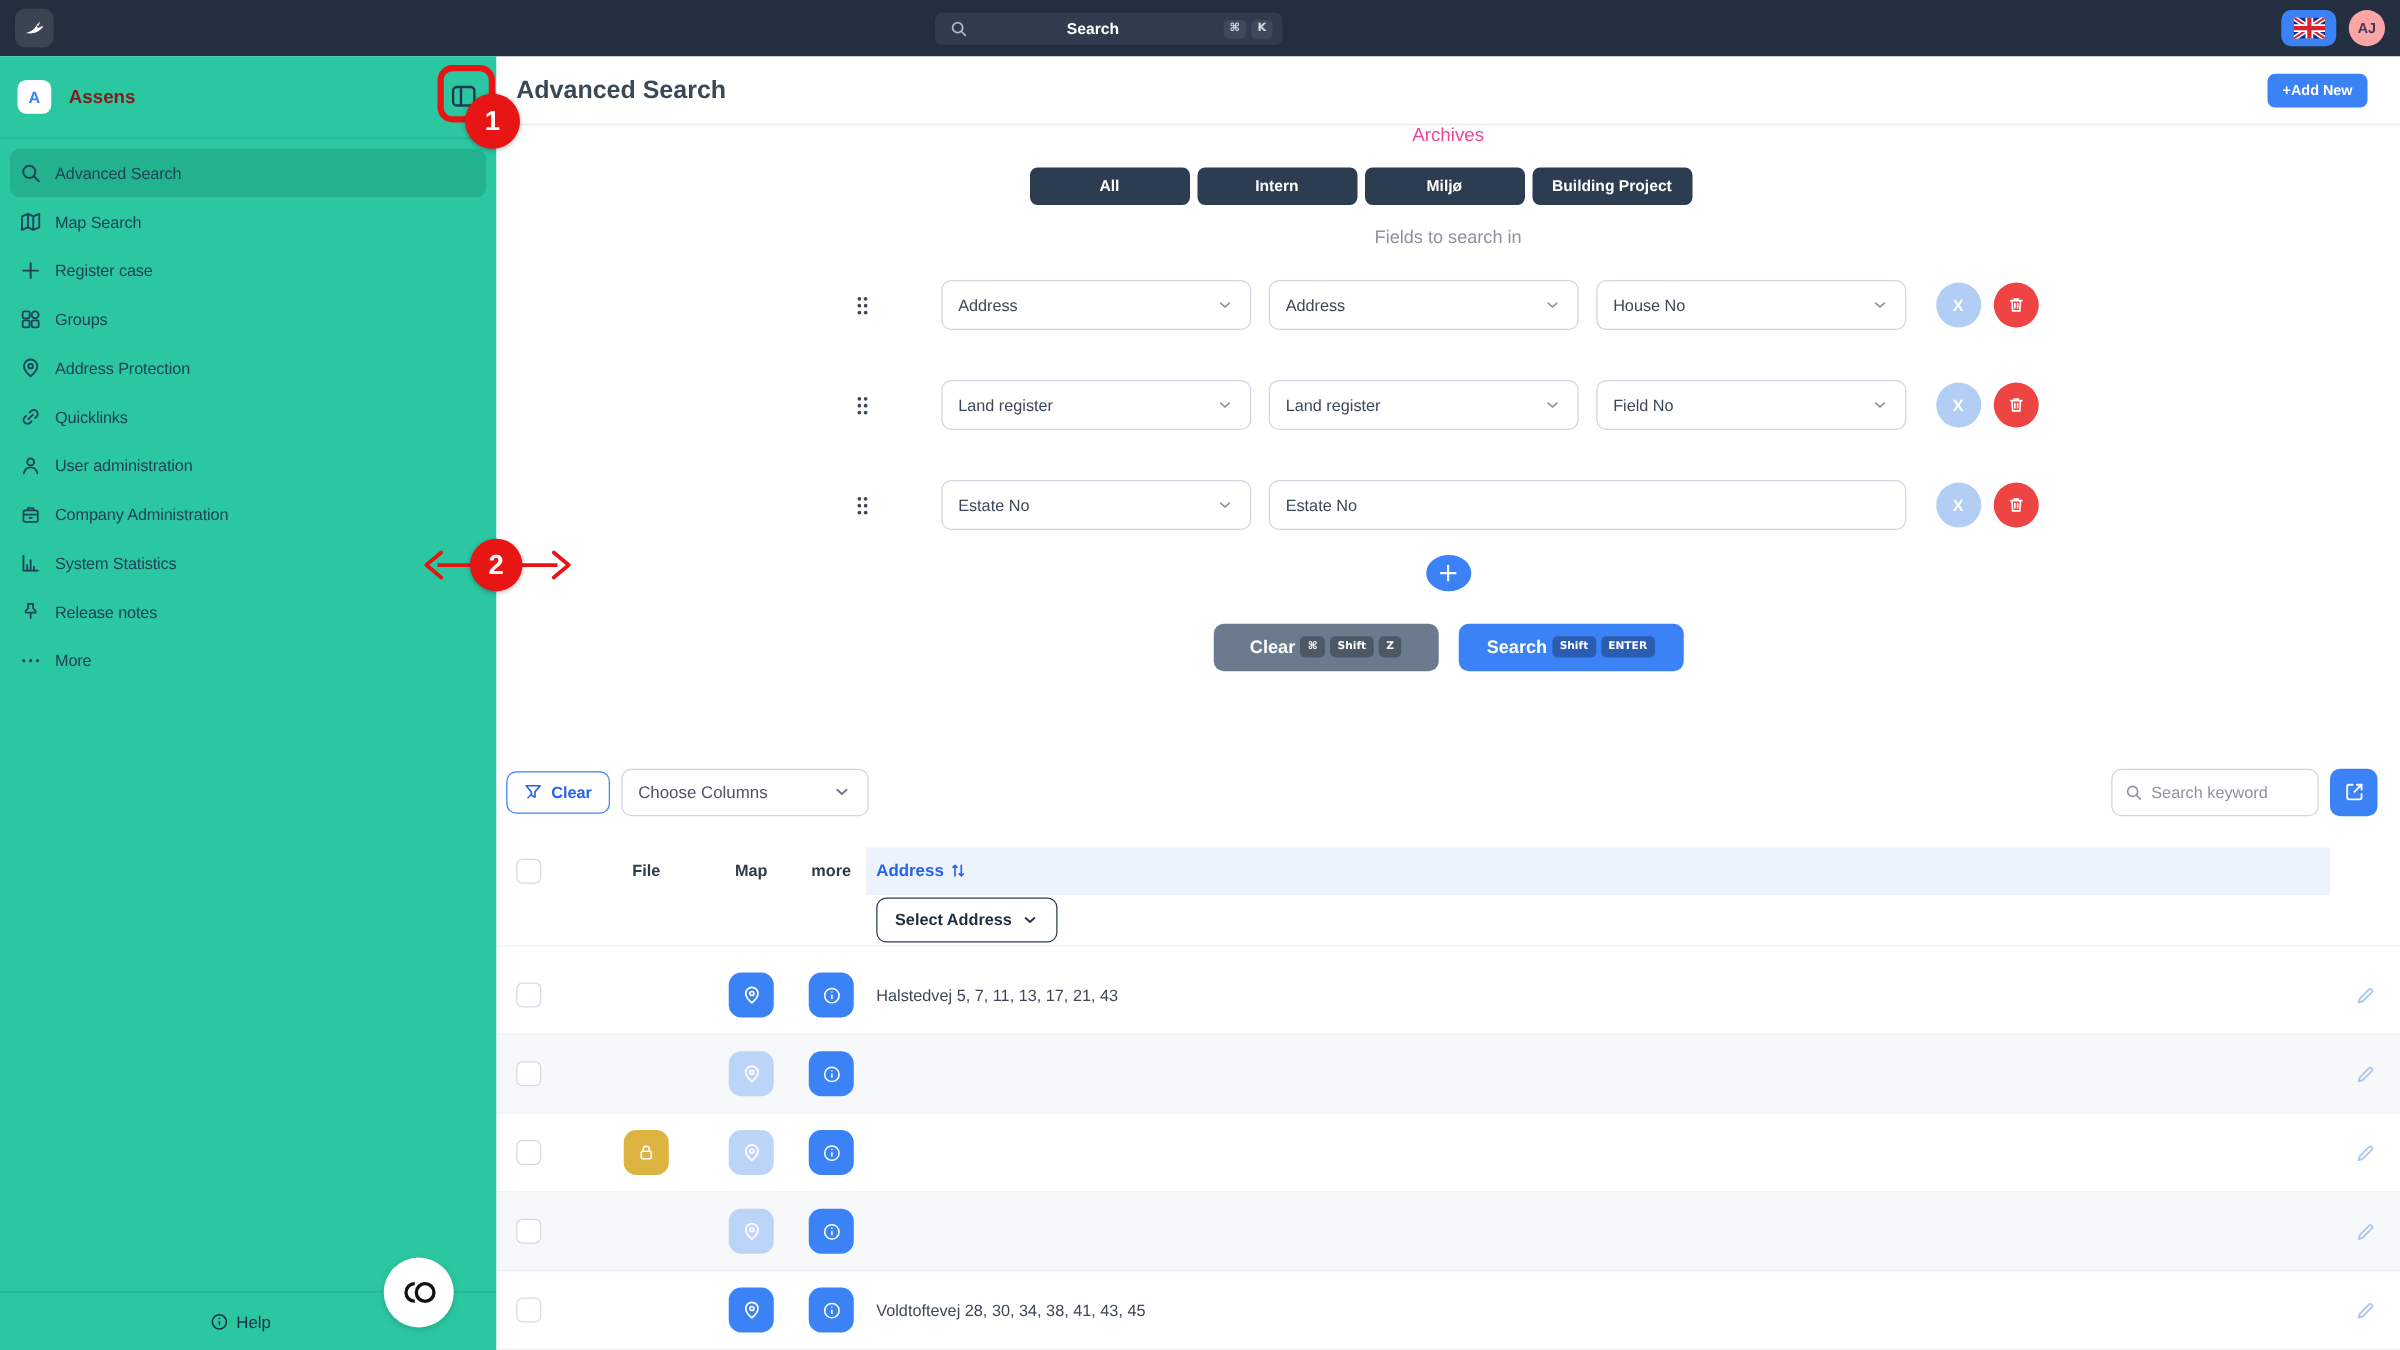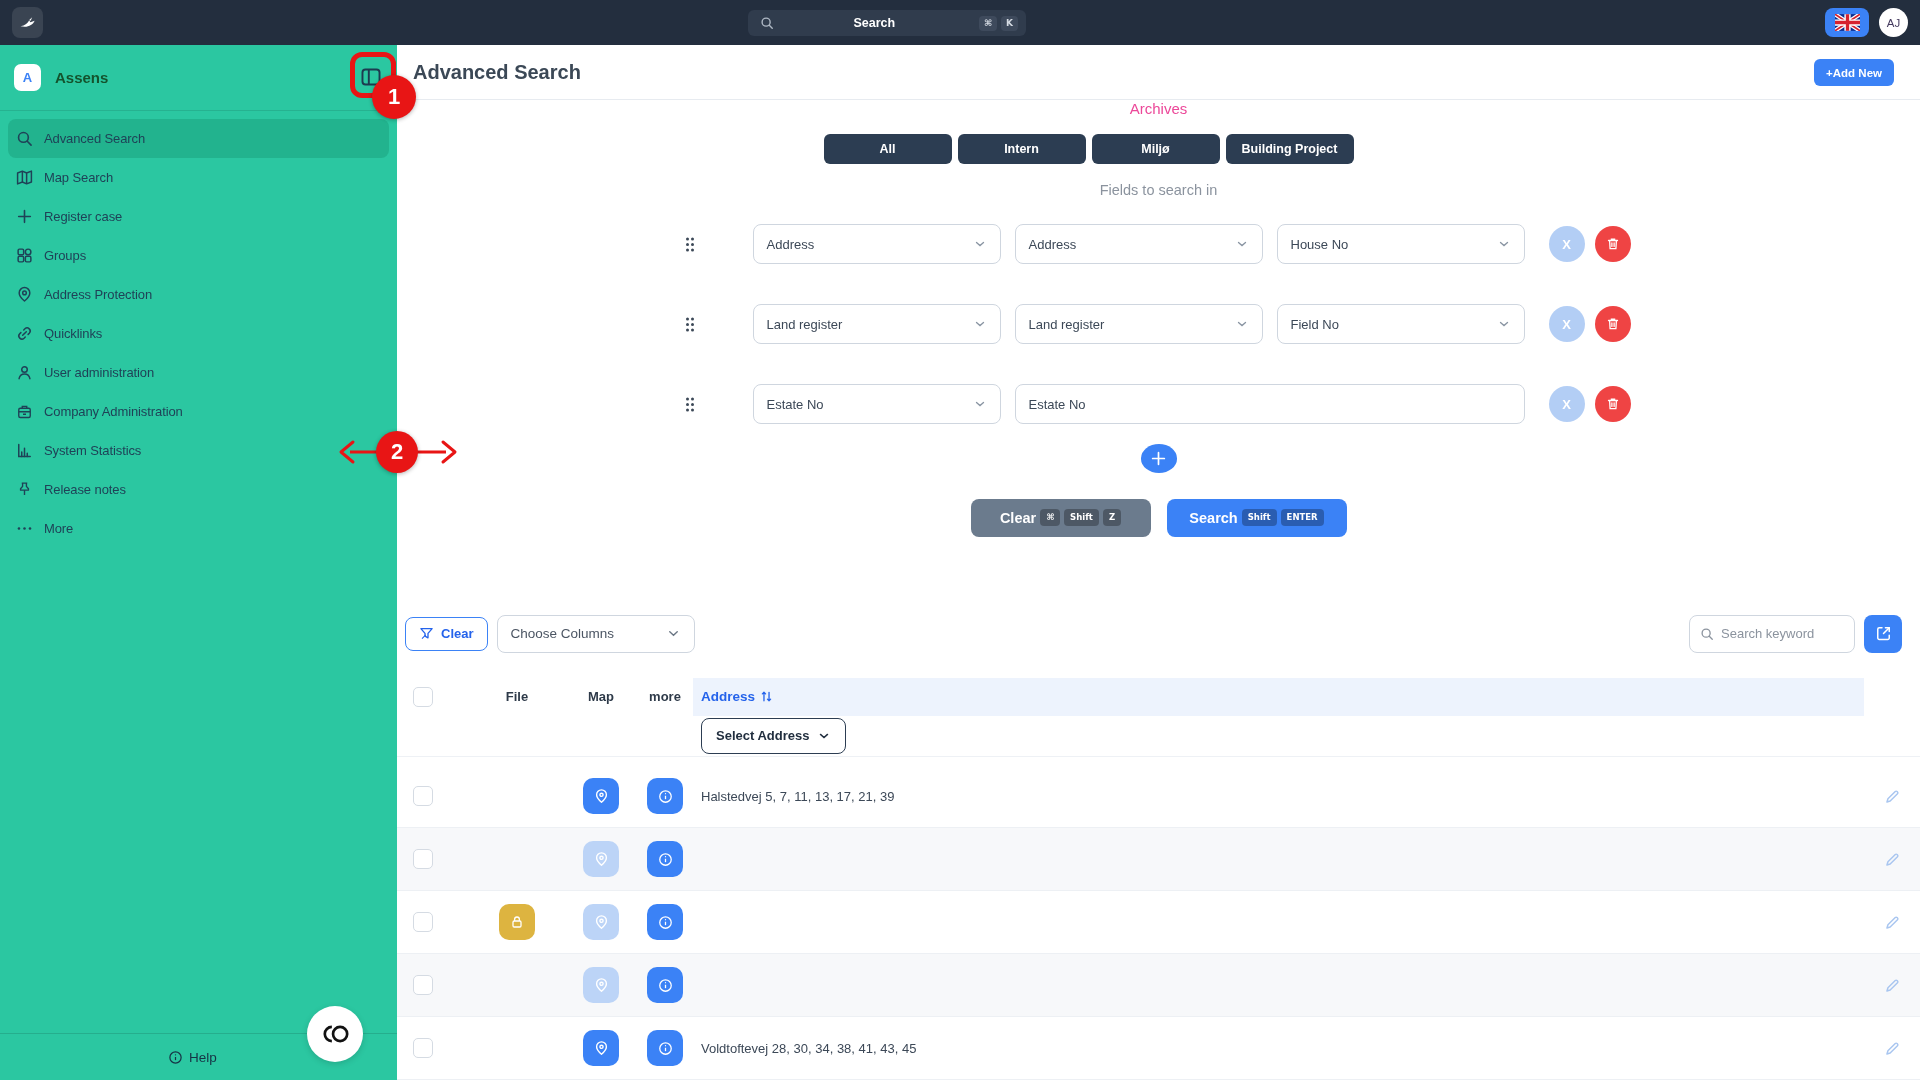--- a/index.html
+++ b/index.html
@@ -8,29 +8,29 @@
 
   
   .topbar { height:45px; background:#232e3e; display:flex; align-items:center; padding:0 12px; flex:none; position:relative; }
   .logo-box { width:31px; height:31px; background:#3a4452; border-radius:8px; display:flex; align-items:center; justify-content:center; }
   .top-search { position:absolute; left:50%; top:10px; transform:translateX(-212px); width:278px; height:26px; background:#303c4d; border-radius:6px; display:flex; align-items:center; padding:0 8px; cursor:pointer; }
   .top-search .mag { color:#aeb8c4; display:flex; margin-left:4px; }
   .top-search .lbl { flex:1; text-align:center; color:#fff; font-weight:bold; font-size:12.5px; }
   .key { background:#3e4a5c; color:#d5dbe3; border-radius:4px; font-size:9px; font-weight:bold; padding:3px 5px; margin-left:4px; font-family:"DejaVu Sans","Liberation Sans",sans-serif; line-height:1; }
   .top-right { margin-left:auto; display:flex; align-items:center; gap:10px; }
   .flag-btn { width:44px; height:29px; background:#3b82f6; border-radius:8px; display:flex; align-items:center; justify-content:center; cursor:pointer; }
-  .avatar { width:29px; height:29px; border-radius:50%; background:#ffffff; color:#43395e; font-size:11.5px; font-weight:normal; display:flex; align-items:center; justify-content:center; cursor:pointer; }
+  .avatar { width:29px; height:29px; border-radius:50%; background:#fca5a5; color:#43395e; font-size:11.5px; font-weight:bold; display:flex; align-items:center; justify-content:center; cursor:pointer; }
 
   .body-row { flex:1; display:flex; min-height:0; }
 
   
   .sidebar { width:397px; flex:none; background:#2bc7a1; position:relative; display:flex; flex-direction:column; }
   .side-head { height:66px; display:flex; align-items:center; padding:0 14px; position:relative; border-bottom:1px solid rgba(0,0,0,0.10); }
   .org-badge { width:27px; height:27px; background:#fff; border-radius:7px; color:#3b82f6; font-weight:bold; font-size:13px; display:flex; align-items:center; justify-content:center; }
-  .org-name { margin-left:14px; font-size:15px; font-weight:bold; color:#14532d; }
+  .org-name { margin-left:14px; font-size:15px; font-weight:bold; color:#7f1d1d; }
   .side-toggle { position:absolute; right:13px; top:19px; width:26px; height:26px; color:#1d3b50; display:flex; align-items:center; justify-content:center; cursor:pointer; }
   .side-menu { padding:8px; }
   .side-item { height:39px; display:flex; align-items:center; padding:0 8px; border-radius:8px; color:#1f4257; cursor:pointer; white-space:nowrap; }
   .side-item.active { background:#22b38e; }
   .side-item .ic { width:17px; height:17px; flex:none; display:flex; margin-right:11px; }
   .side-item span.t { font-size:13px; letter-spacing:-0.1px; }
   .side-bottom { margin-top:auto; position:relative; border-top:1px solid rgba(0,0,0,0.12); height:47px; display:flex; align-items:center; padding-left:168px; color:#173345; }
   .help-row { display:flex; align-items:flex-start; gap:6px; font-size:13.5px; cursor:pointer; }
   .chat-bubble { position:absolute; left:307px; top:-28px; width:56px; height:56px; background:#fff; border-radius:50%; display:flex; align-items:center; justify-content:center; box-shadow:0 2px 6px rgba(0,0,0,0.15); cursor:pointer; }
 
@@ -508,21 +508,21 @@
             </div>
           <div class="cellc">
               <button class="sq-btn info-b">
                 <svg width="17" height="17" viewBox="0 0 16 16" fill="none" stroke="#fff" stroke-width="1.2">
                   <circle cx="8" cy="8" r="5.4"></circle>
                   <path d="M8 7.3v3.2"></path>
                   <circle cx="8" cy="5.3" r="0.6" fill="#fff" stroke="none"></circle>
                 </svg>
               </button>
             </div>
-          <div class="addr">Halstedvej 5, 7, 11, 13, 17, 21, 39</div>
+          <div class="addr">Halstedvej 5, 7, 11, 13, 17, 21, 43</div>
           <div class="edit-ic">
               <svg width="17" height="17" viewBox="0 0 16 16" fill="none" stroke="currentColor" stroke-width="1.4" stroke-linejoin="round">
                 <path d="m2.8 13.2.9-3 6.9-6.9a1.2 1.2 0 0 1 1.7 0l.4.4a1.2 1.2 0 0 1 0 1.7l-6.9 6.9z"></path>
               </svg>
             </div>
         </div>
 
         <div class="grid trow alt">
           <div>
               <div class="checkbox"></div>

